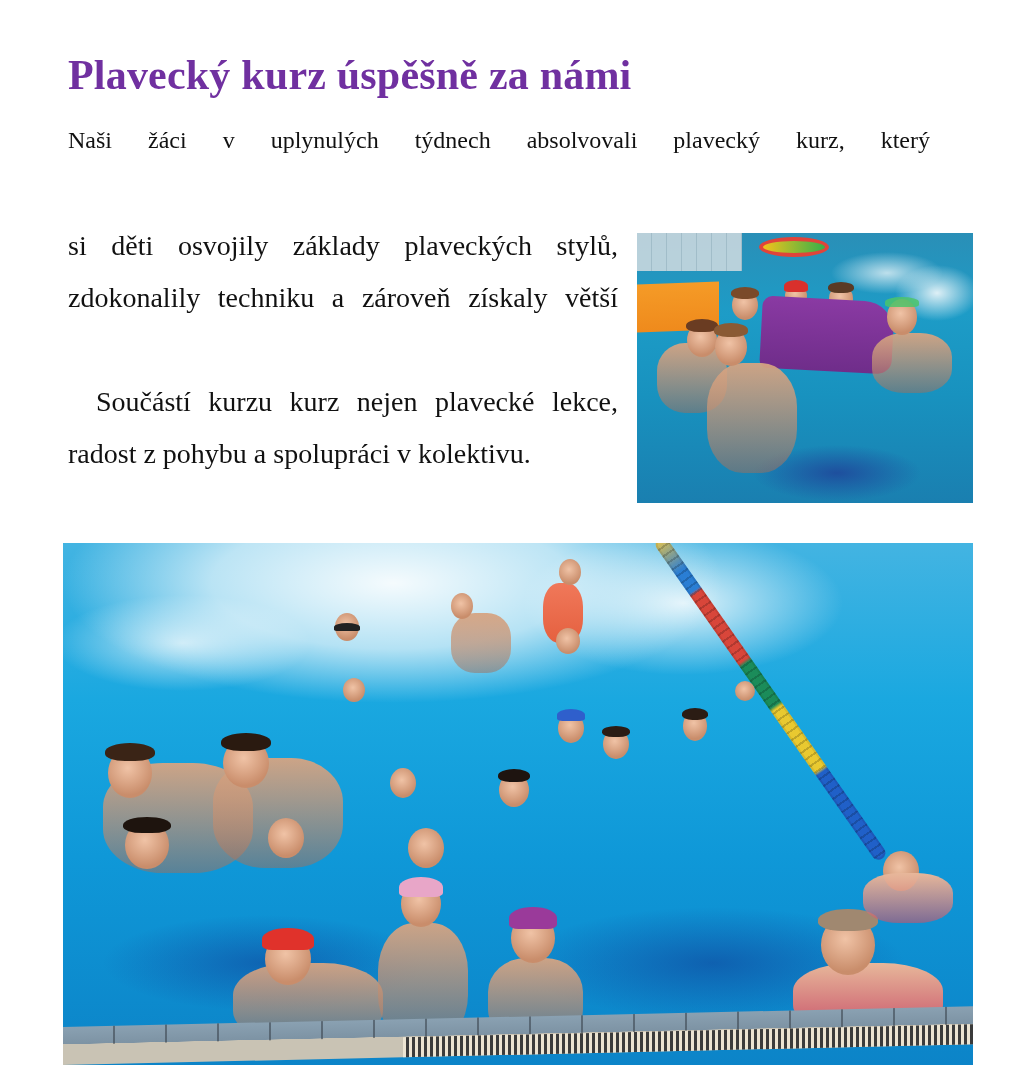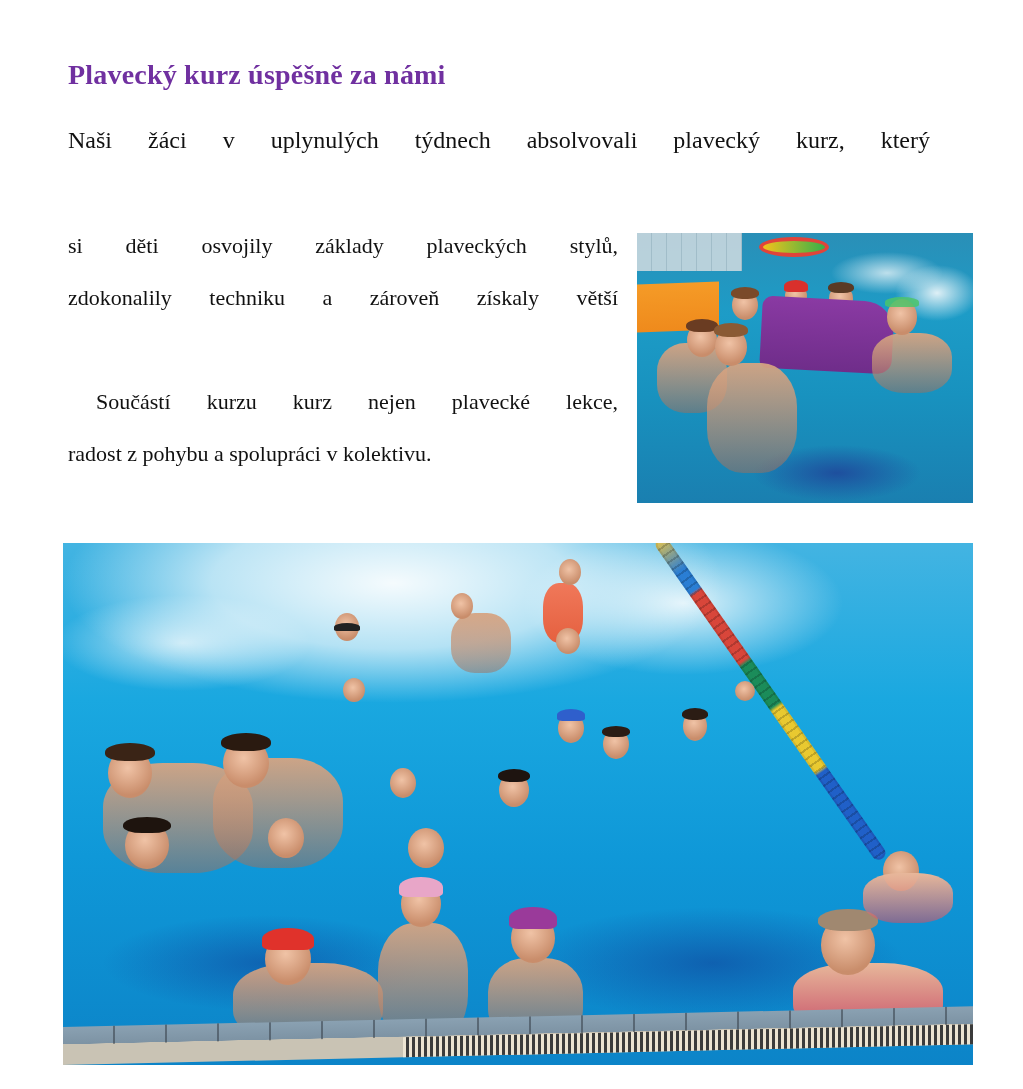--- a/index.html
+++ b/index.html
@@ -13,21 +13,21 @@
       position: relative;
       overflow: hidden;
       font-family: "Liberation Serif", "DejaVu Serif", serif;
       color: #111111;
     }
     .title {
       position: absolute;
       left: 68px;
       top: 50px;
       margin: 0;
-      font-size: 28px;
+      font-size: 42px;
       font-weight: bold;
       line-height: 50px;
       letter-spacing: 0.2px;
     }
     .para-full {
       position: absolute;
       left: 68px;
       top: 114px;
       width: 862px;
       margin: 0;
@@ -40,21 +40,21 @@
       display: block;
       text-align: justify;
       text-align-last: justify;
       white-space: nowrap;
     }
     .para-full .line.last { text-align-last: justify; }
     .col {
       position: absolute;
       left: 68px;
       width: 550px;
-      font-size: 22px;
+      font-size: 28px;
       line-height: 52px;
     }
     .col .line {
       display: block;
       text-align: justify;
       text-align-last: justify;
       white-space: nowrap;
     }
     .col .line.tail {
       text-align-last: left;

